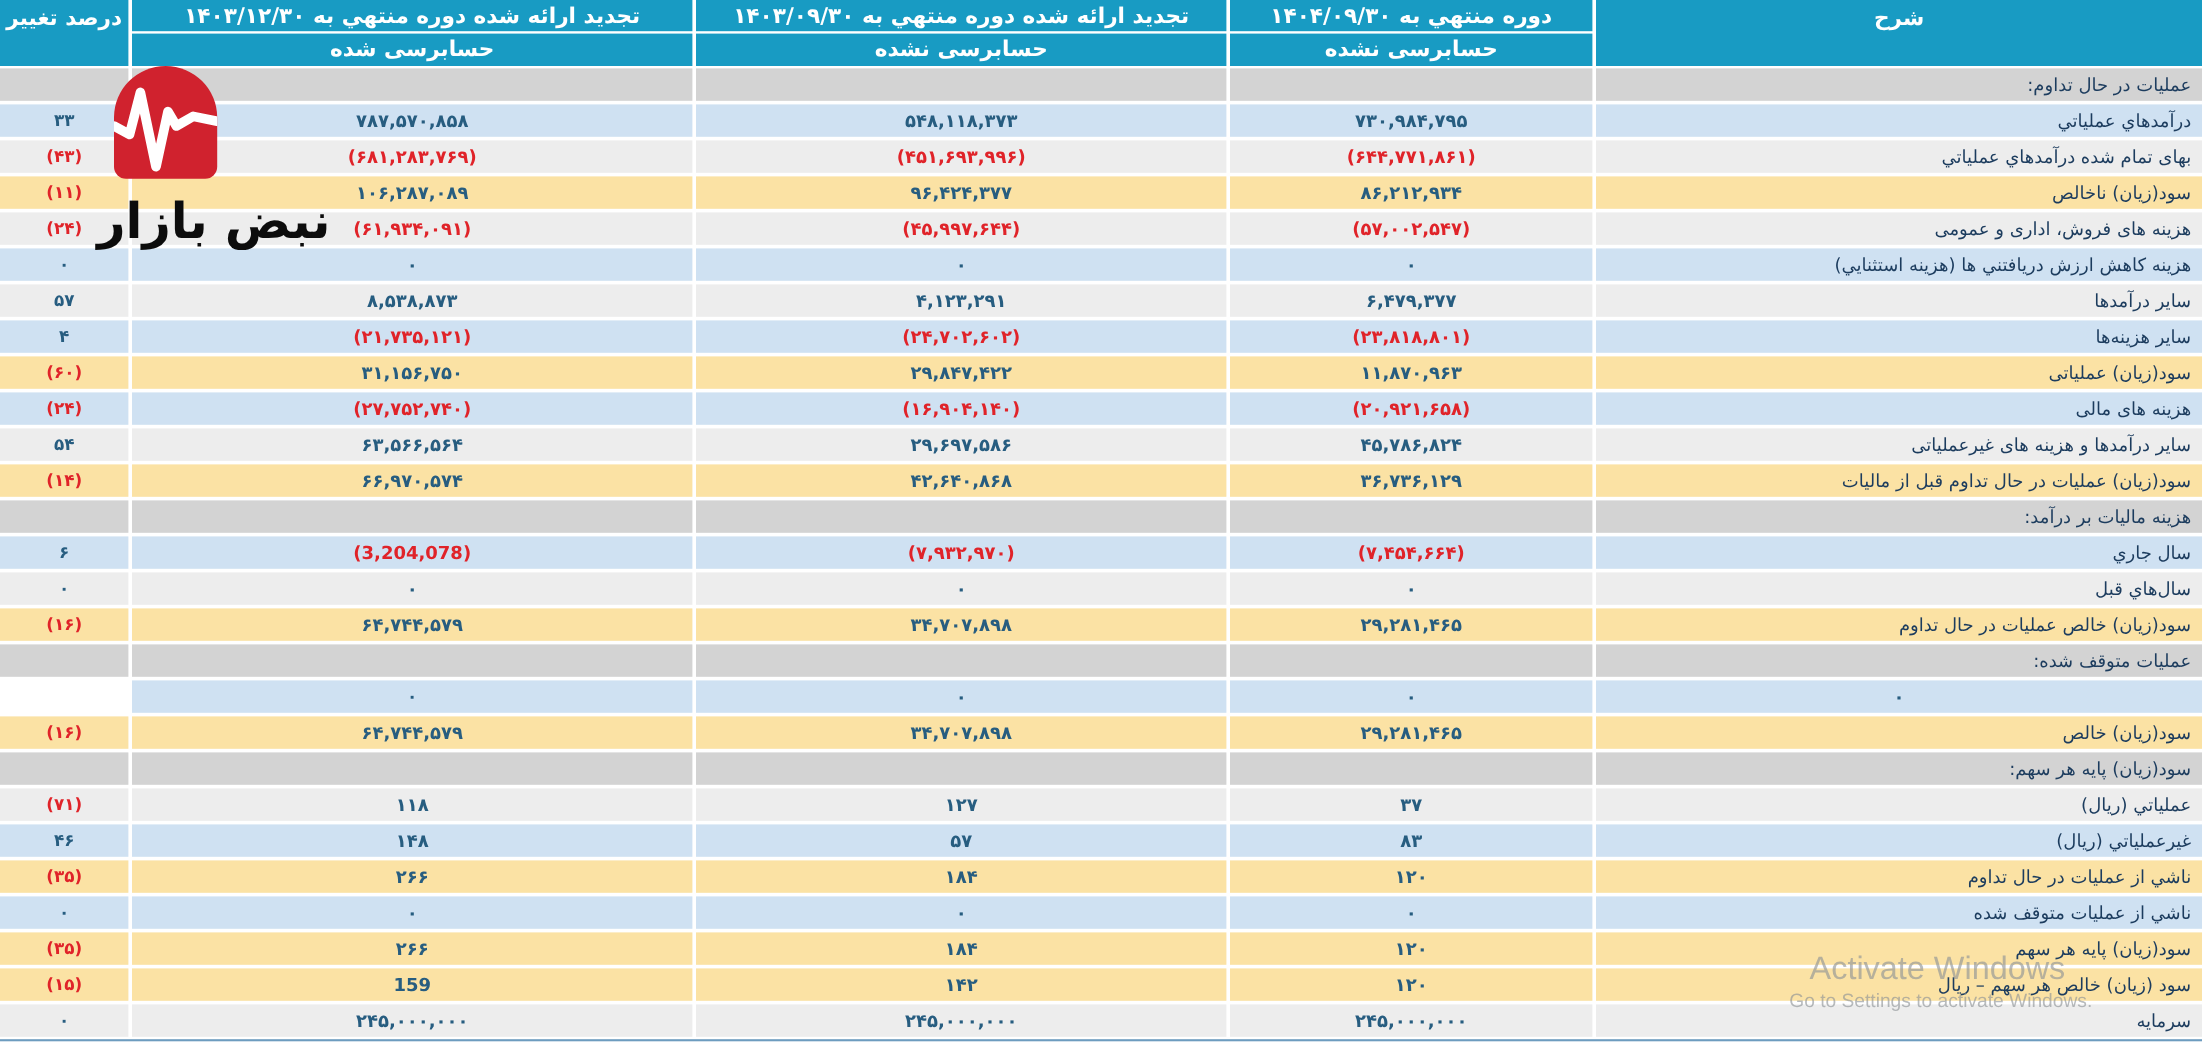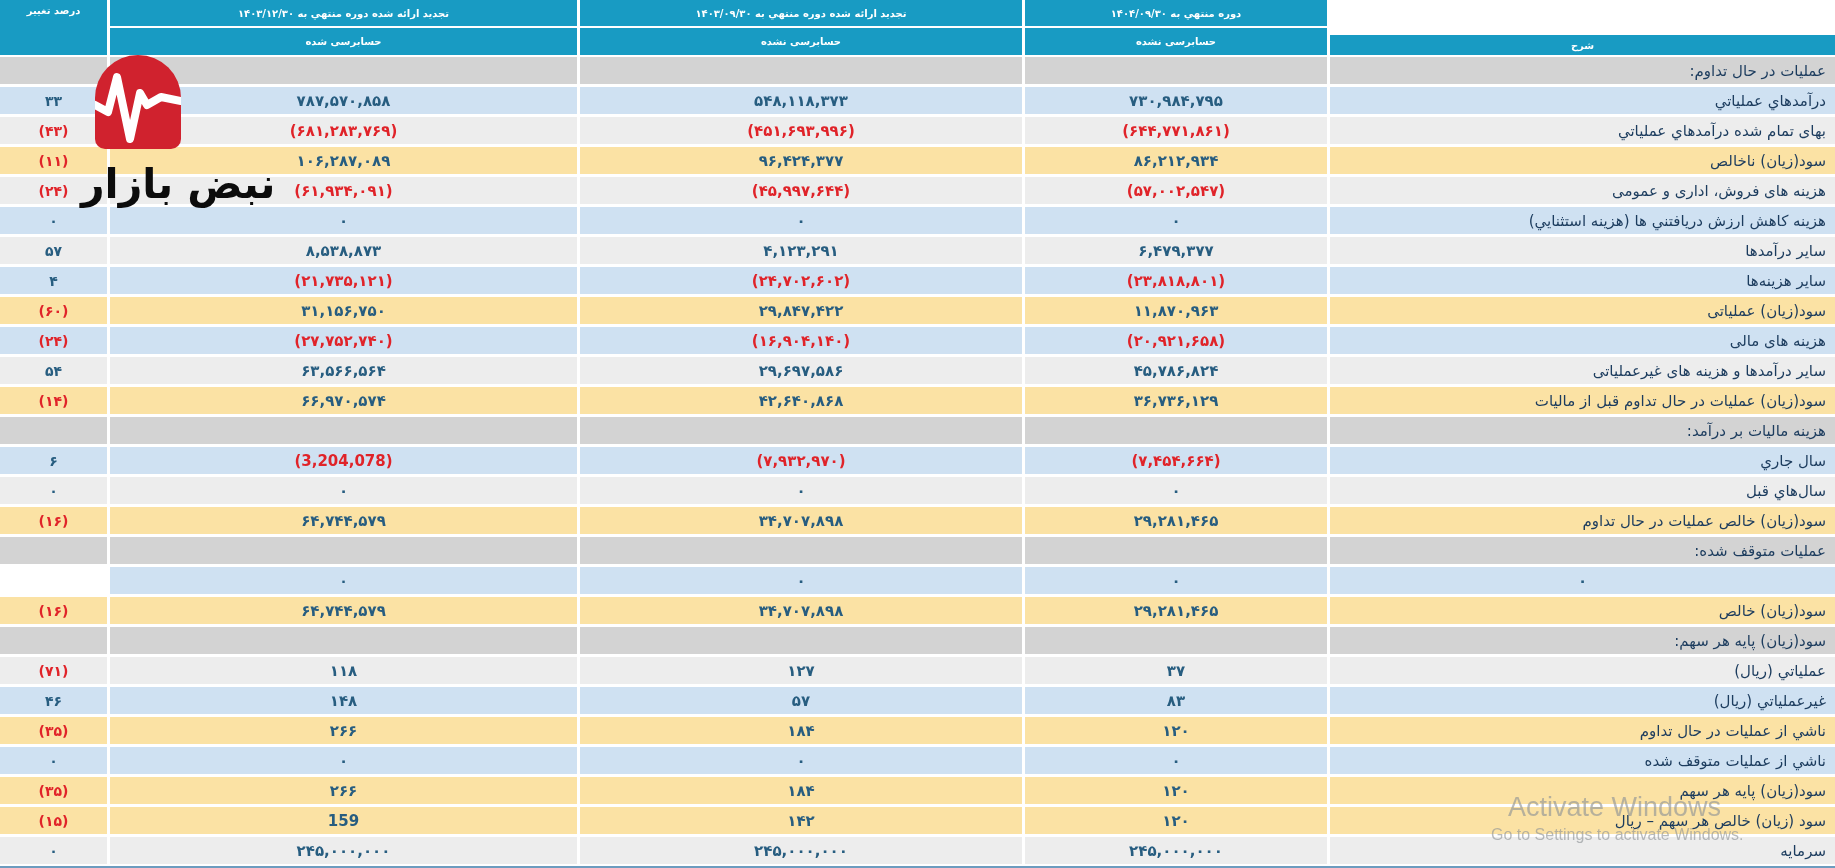--- a/index.html
+++ b/index.html
@@ -9,23 +9,23 @@
     --logo-red:#d0222e; --bottom-border:#6d9cbf;
   }
   *{box-sizing:border-box;margin:0;padding:0}
   body{background:#fff;font-family:"DejaVu Sans",sans-serif;}
   .screen{position:relative;width:1835px;height:868px;background:#fff;overflow:hidden;direction:rtl;}
   .screen::after{content:"";position:absolute;left:0;right:0;bottom:0;height:2px;background:var(--bottom-border);}
 
   
   .hdr{display:grid;grid-template-columns:505px 302px 442px 467px 107px;
        grid-template-rows:26px 27px;column-gap:3px;row-gap:2px;margin-bottom:2px;}
-  .th{background:var(--header-bg);color:var(--header-text);font-weight:700;font-size:10px;
+  .th{background:var(--header-bg);color:var(--header-text);font-weight:700;font-size:18px;
       display:flex;align-items:center;justify-content:center;}
-  .th-desc{grid-column:1;grid-row:1/3;align-items:flex-start;padding-top:5px;margin-top:35px;}
+  .th-desc{grid-column:1;grid-row:1/3;align-items:flex-start;padding-top:5px;}
   .th-pct{grid-column:5;grid-row:1/3;align-items:flex-start;padding-top:5px;}
   .th-t1{grid-column:2;grid-row:1}.th-t2{grid-column:3;grid-row:1}.th-t3{grid-column:4;grid-row:1}
   .th-s1{grid-column:2;grid-row:2}.th-s2{grid-column:3;grid-row:2}.th-s3{grid-column:4;grid-row:2}
 
   
   .row{display:grid;grid-template-columns:505px 302px 442px 467px 107px;column-gap:3px;
        height:27px;margin-bottom:3px;}
   .cell{display:flex;align-items:center;overflow:hidden;white-space:nowrap;}
   .c-desc{justify-content:flex-start;padding:0 9px;color:var(--label-text);font-size:15px;}
   .c-num,.c-pct{justify-content:center;color:var(--number-text);font-weight:700;font-size:15px;}

